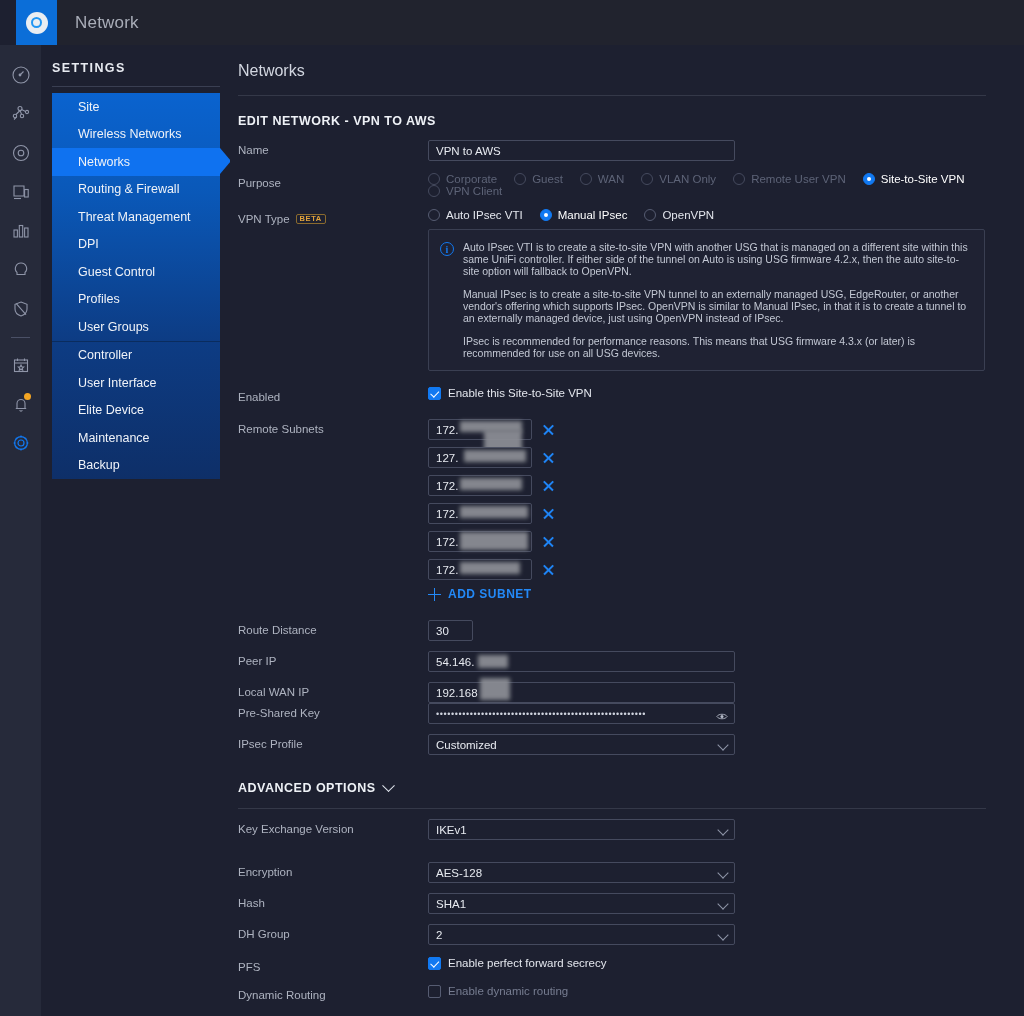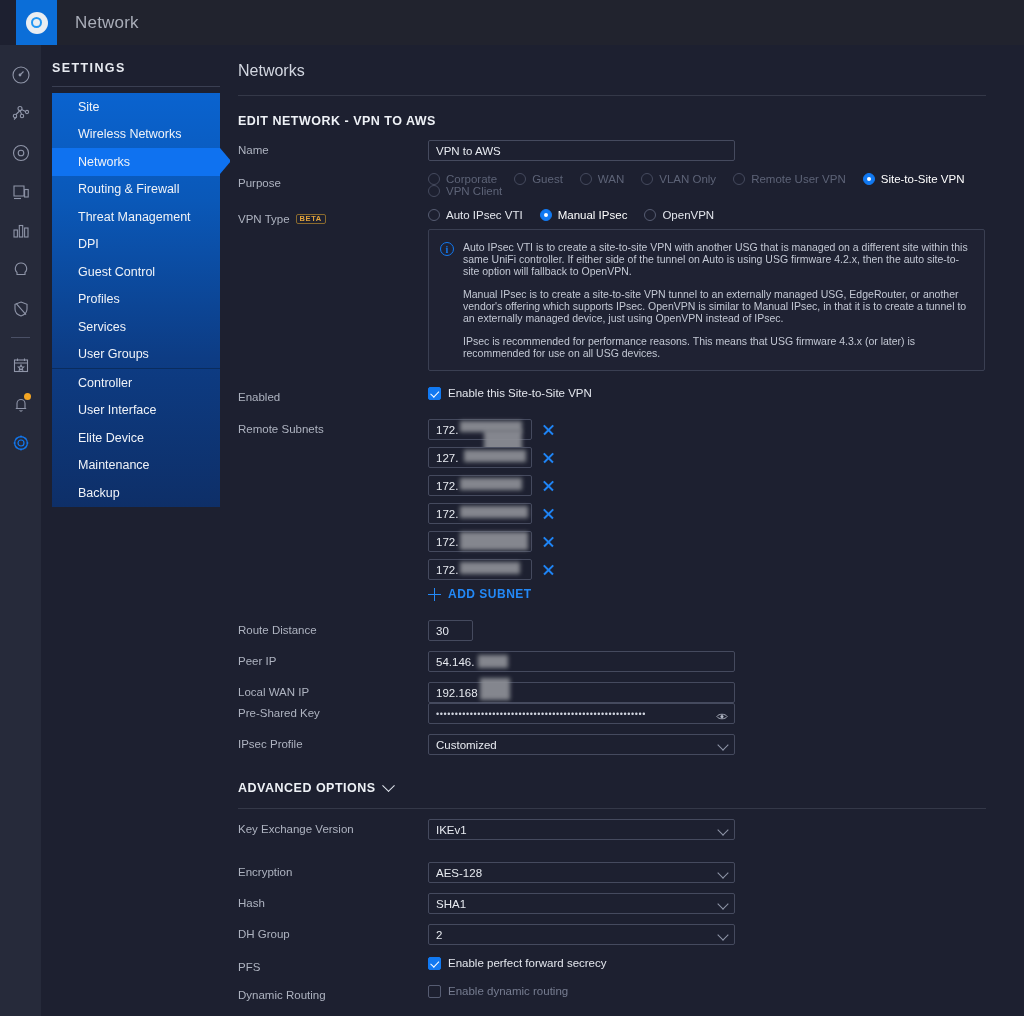--- a/index.html
+++ b/index.html
@@ -344,23 +344,20 @@
     <div class="sb-item">
       <span>DPI</span>
     </div>
     <div class="sb-item">
       <span>Guest Control</span>
     </div>
     <div class="sb-item">
       <span>Profiles</span>
     </div>
     <div class="sb-item">
-      <span>Services</span>
-    </div>
-    <div class="sb-item">
       <span>User Groups</span>
     </div>
     <div class="sb-split"></div>
     <div class="sb-item">
       <span>Controller</span>
     </div>
     <div class="sb-item">
       <span>User Interface</span>
     </div>
     <div class="sb-item">

